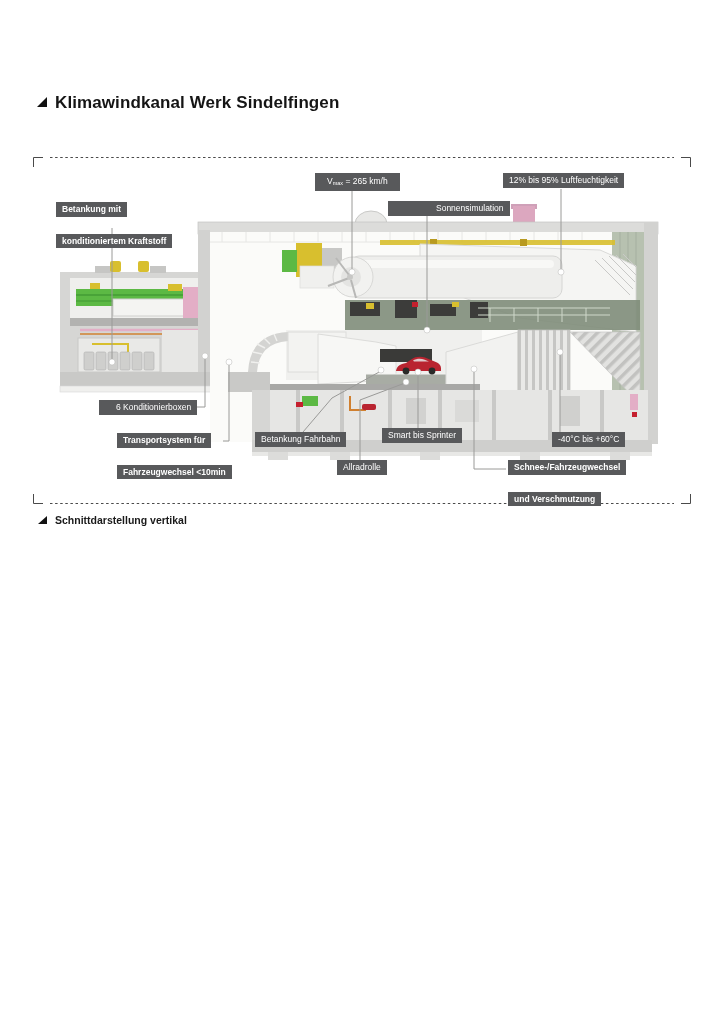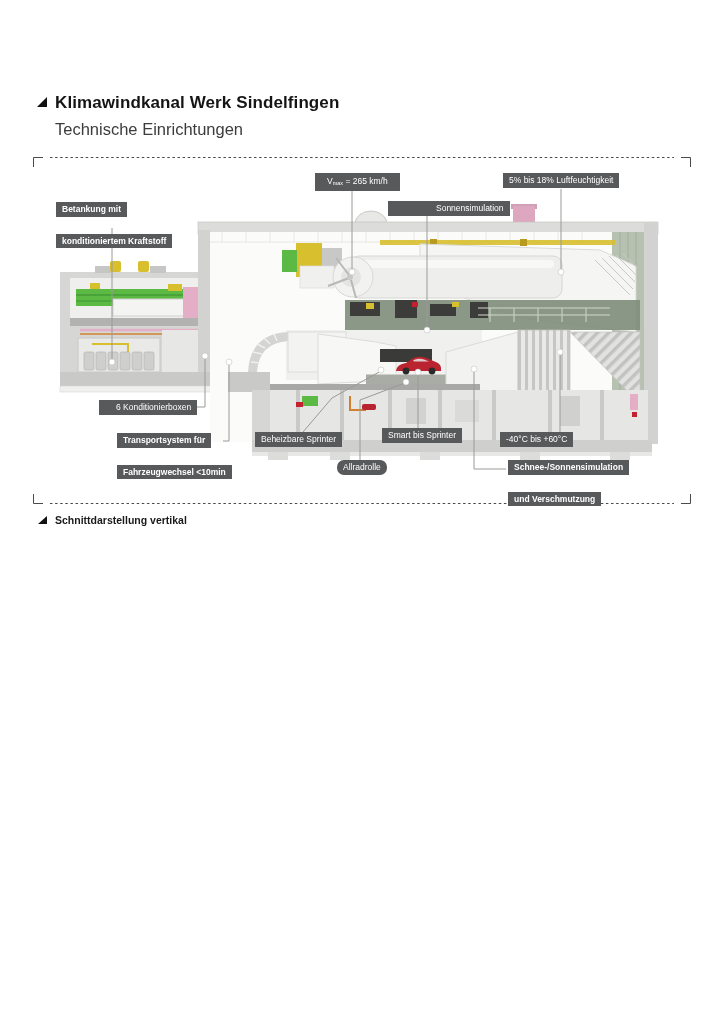--- a/index.html
+++ b/index.html
@@ -283,50 +283,49 @@
         <g transform="rotate(240)">
           <polygon points="0,-27 0,0 -5,-4" fill="#a8a8a8"></polygon>
           <polygon points="0,-27 5,-4 0,0" fill="#e2e2e2"></polygon>
         </g>
       </g>
     </g>
   </svg>
 
   <div class="tri" id="title-tri"></div>
   <div id="page-title">Klimawindkanal Werk Sindelfingen</div>
-  <div id="page-subtitle">Technische Einrichtungen</div>
 
   <div class="lbl-stack" style="left:56px;top:202px;">
     <span class="lbl">Betankung mit</span>
     <span class="lbl">konditioniertem Kraftstoff</span>
   </div>
 
   <div class="lbl lbl-abs" style="left:315px;top:173px;padding:4px 12px;"><span>V</span><sub>max</sub><span> = 265 km/h</span></div>
 
-  <div class="lbl lbl-abs" style="left:503px;top:173px;">5% bis 18% Luftfeuchtigkeit</div>
+  <div class="lbl lbl-abs" style="left:503px;top:173px;">12% bis 95% Luftfeuchtigkeit</div>
 
   <div class="lbl lbl-abs" style="left:388px;top:201px;padding-left:48px;">Sonnensimulation</div>
 
   <div class="lbl lbl-abs" style="left:99px;top:400px;padding-left:17px;">6 Konditionierboxen</div>
 
   <div class="lbl-stack" style="left:117px;top:433px;text-align:center;">
     <span class="lbl">Transportsystem für</span>
     <span class="lbl">Fahrzeugwechsel &lt;10min</span>
   </div>
 
-  <div class="lbl lbl-abs" style="left:255px;top:432px;">Beheizbare Sprinter</div>
-
-  <div class="lbl lbl-abs" style="left:337px;top:460px;border-radius:7px;">Allradrolle</div>
+  <div class="lbl lbl-abs" style="left:255px;top:432px;">Betankung Fahrbahn</div>
+
+  <div class="lbl lbl-abs" style="left:337px;top:460px;">Allradrolle</div>
 
   <div class="lbl lbl-abs" style="left:382px;top:428px;">Smart bis Sprinter</div>
 
-  <div class="lbl lbl-abs" style="left:500px;top:432px;">-40°C bis +60°C</div>
+  <div class="lbl lbl-abs" style="left:552px;top:432px;">-40°C bis +60°C</div>
 
   <div class="lbl-stack" style="left:508px;top:460px;">
-    <span class="lbl">Schnee-/Sonnensimulation</span>
+    <span class="lbl">Schnee-/Fahrzeugwechsel</span>
     <span class="lbl">und Verschmutzung</span>
   </div>
 
   <div class="tri" id="caption-tri"></div>
   <div id="figure-caption">Schnittdarstellung vertikal</div>
 
   <div id="brand-wordmark">Mercedes-Benz</div>
 
 </div>
 

